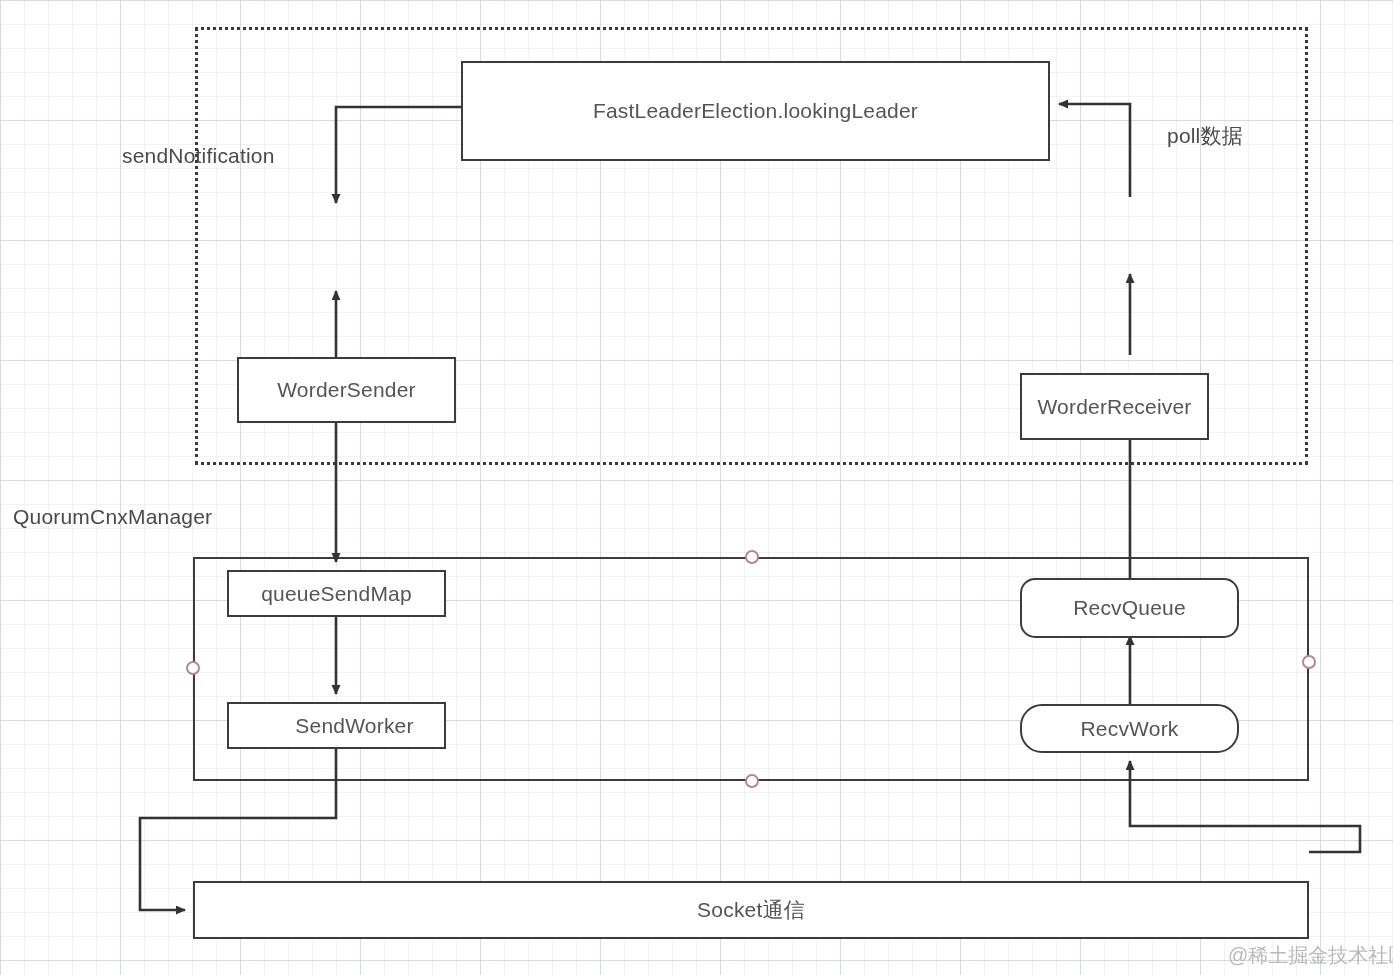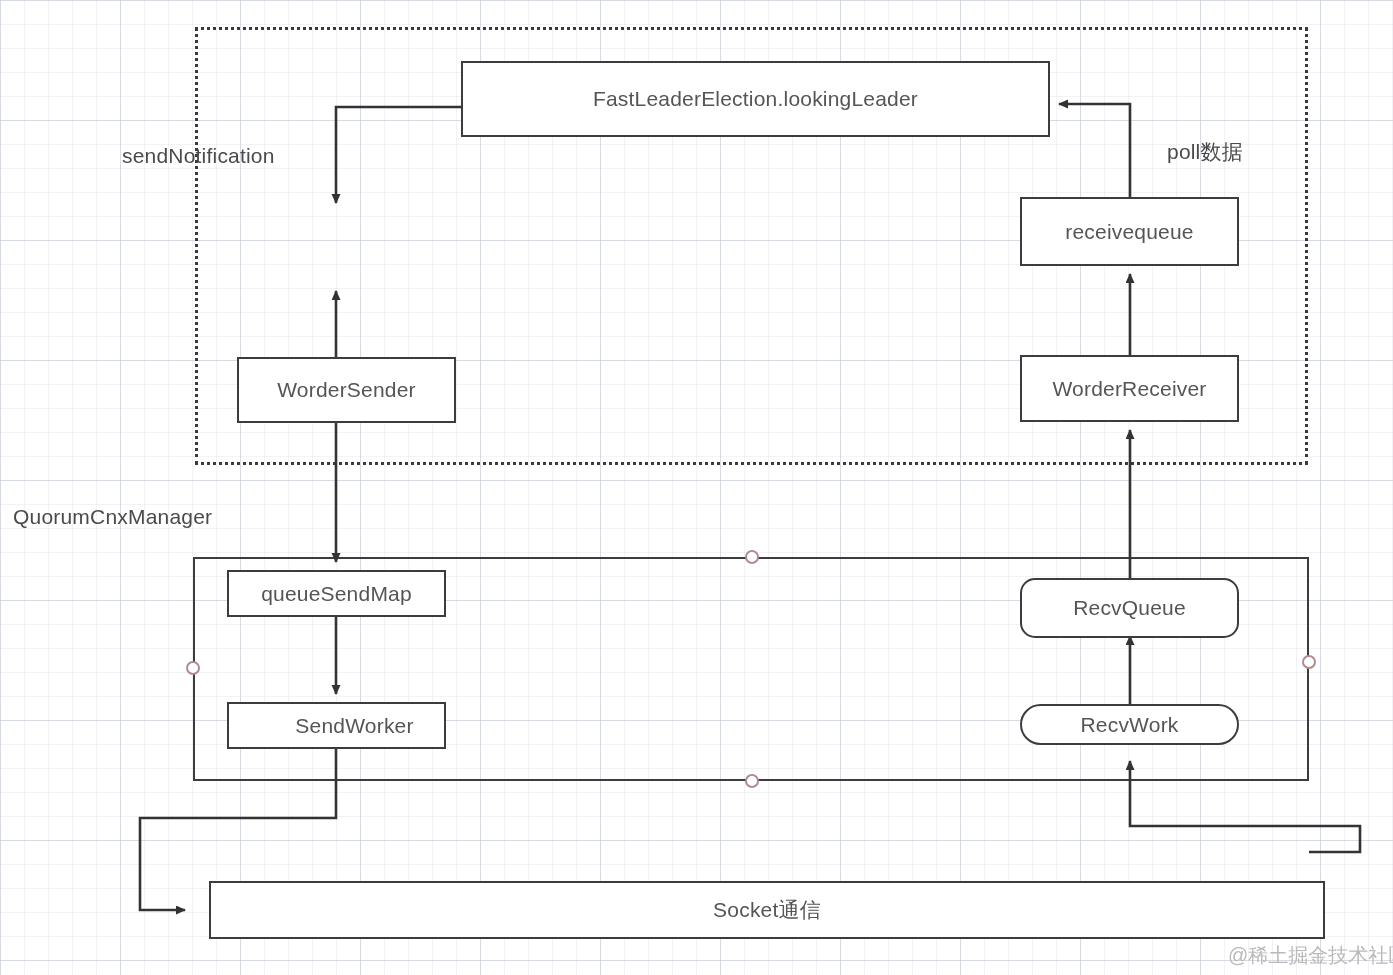--- a/index.html
+++ b/index.html
@@ -107,58 +107,55 @@
     </g>
 
     <g fill="#ffffff" stroke="#b08a90" stroke-width="2">
       <circle cx="752" cy="557" r="6"></circle>
       <circle cx="193" cy="668" r="6"></circle>
       <circle cx="1309" cy="662" r="6"></circle>
       <circle cx="752" cy="781" r="6"></circle>
     </g>
   </svg>
 
-  <div class="node" style="left:461px; top:61px; width:589px; height:76px;text-align:right;">
+  <div class="node" style="left:461px; top:61px; width:589px; height:100px;text-align:right;">
     <span>FastLeaderElection.lookingLeader</span>
   </div>
 
 
-  <div class="node" style="left:1020px; top:197px; width:219px; height:69px;">
-    <span>receivequeue</span>
-  </div>
 
   <div class="node" style="left:237px; top:357px; width:219px; height:66px;">
     <span>WorderSender</span>
   </div>
 
-  <div class="node" style="left:1020px; top:355px; width:219px; height:67px;">
+  <div class="node" style="left:1020px; top:373px; width:189px; height:67px;">
     <span>WorderReceiver</span>
   </div>
 
   <div class="node" style="left:227px; top:570px; width:219px; height:47px;">
     <span>queueSendMap</span>
   </div>
 
   <div class="node" style="left:1020px; top:578px; width:219px; height:60px;border-radius:15px;">
     <span>RecvQueue</span>
   </div>
 
   <div class="node" style="left:227px; top:702px; width:219px; height:47px;padding-left:36px;">
     <span>SendWorker</span>
   </div>
 
-  <div class="node" style="left:1020px; top:704px; width:219px; height:41px;border-radius:22px;">
+  <div class="node" style="left:1020px; top:704px; width:219px; height:49px;border-radius:22px;">
     <span>RecvWork</span>
   </div>
 
-  <div class="node" style="left:193px; top:881px; width:1116px; height:58px;margin-left:16px;">
+  <div class="node" style="left:193px; top:881px; width:1116px; height:58px;">
     <span>Socket通信</span>
   </div>
 
   <div class="freetext" style="left:122px; top:144px;">sendNotification</div>
 
-  <div class="freetext" style="left:1167px; top:122px;margin-top:16px;">poll数据</div>
+  <div class="freetext" style="left:1167px; top:122px;">poll数据</div>
 
   <div class="freetext" style="left:13px; top:505px;">QuorumCnxManager</div>
 
   <div class="watermark" style="left:1228px; top:942px;">@稀土掘金技术社区</div>
 
 </div>
 
 </body></html>

